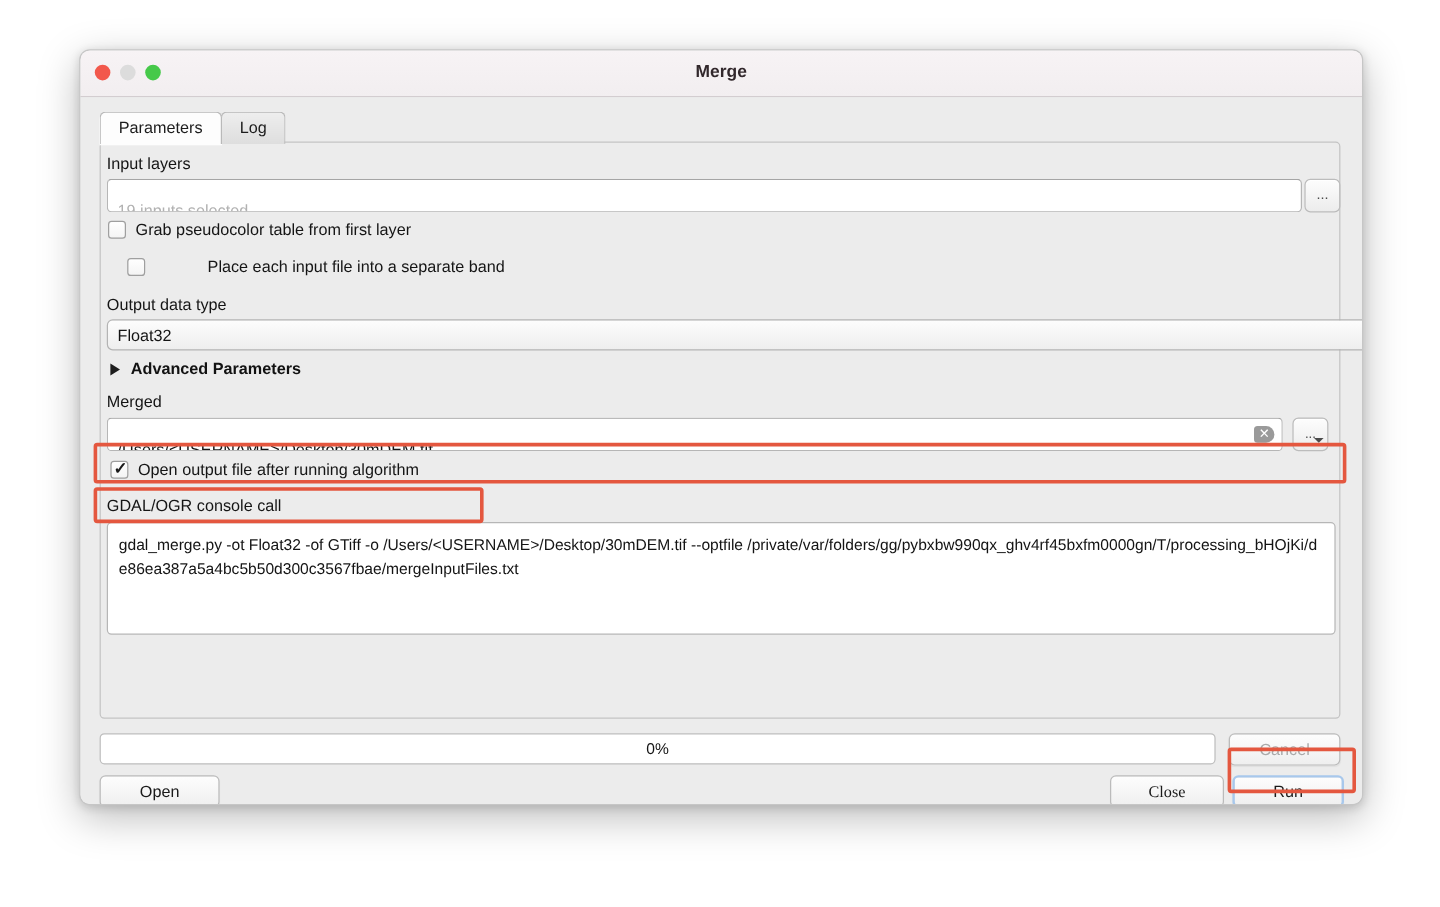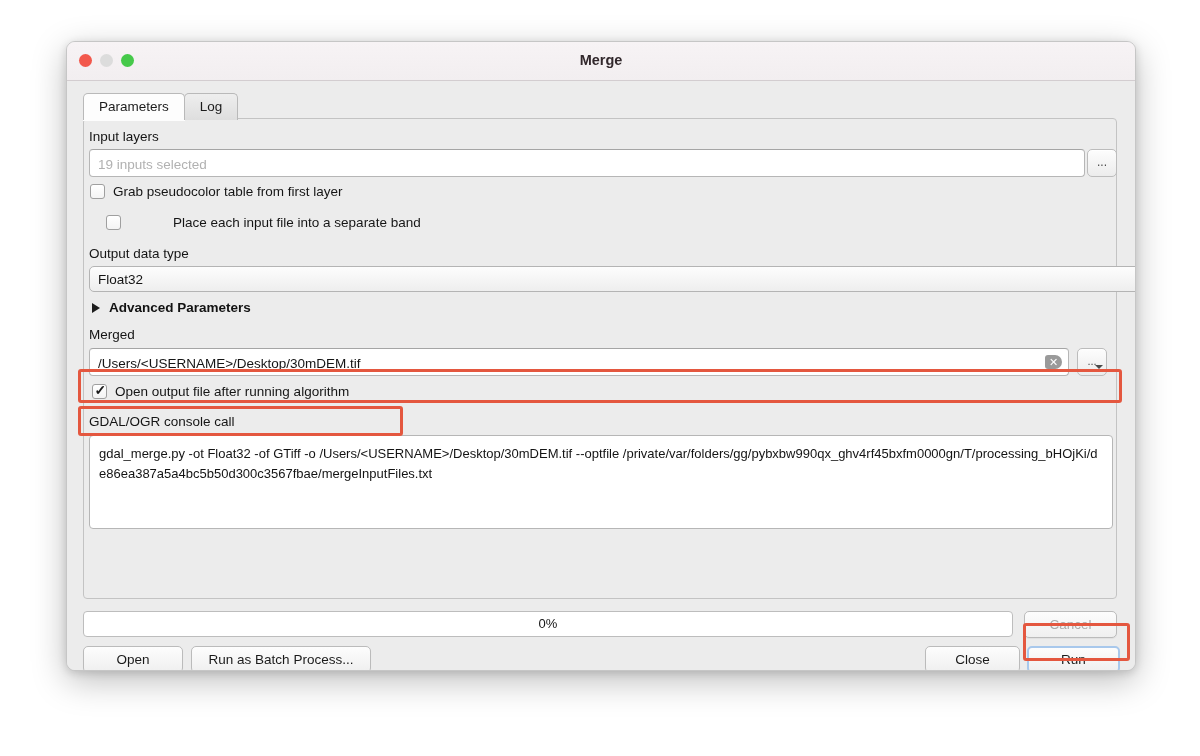--- a/index.html
+++ b/index.html
@@ -110,21 +110,21 @@
 
   .textfield {
     position: absolute;
     box-sizing: border-box;
     background: #ffffff;
     border: 1px solid #b6b6b6;
     border-top-color: #a5a5a5;
     border-radius: 4px;
     font-size: 13.5px;
     color: #151515;
-    padding: 1px 8px;
+    padding: 12px 8px;
     line-height: 28px;
     height: 28px;
     white-space: nowrap;
     overflow: hidden;
   }
   .textfield.placeholder { color: #b1b1b1; }
 
   .smallbtn {
     position: absolute;
     box-sizing: border-box;
@@ -337,23 +337,22 @@
       <div class="fld-label" style="left:5px; top:295px;">GDAL/OGR console call</div>
       <div class="console" style="left:5px; top:316px; width:1024px; height:94px;">gdal_merge.py -ot Float32 -of GTiff -o /Users/&lt;USERNAME&gt;/Desktop/30mDEM.tif --optfile /private/var/folders/gg/pybxbw990qx_ghv4rf45bxfm0000gn/T/processing_bHOjKi/de86ea387a5a4bc5b50d300c3567fbae/mergeInputFiles.txt</div>
 
     </div>
 
     <div class="progress" style="left:16px; top:530px; width:930px;">0%</div>
 
     <div class="btn disabled" style="left:957px; top:530px; width:93px;">Cancel</div>
 
     <div class="btn" style="left:16px; top:565px; width:100px;">Open</div>
-    <div class="btn" style="left:124px; top:565px; width:180px;">Run as Batch Process...</div>
-
-    <div class="btn" style="left:858px; top:565px; width:95px;">Close</div>
+
+    <div class="btn" style="left:858px; top:565px; width:95px;font-family:Liberation Serif, serif;">Close</div>
     <div class="btn focused" style="left:960px; top:565px; width:93px;">Run</div>
 
   </div>
 </div>
 
 <div class="redbox" style="left:78px; top:369px; width:1044px; height:34px;"></div>
 <div class="redbox" style="left:78px; top:406px; width:325px; height:30px;"></div>
 <div class="redbox" style="left:1023px; top:623px; width:107px; height:38px;"></div>
 
 </body></html>

